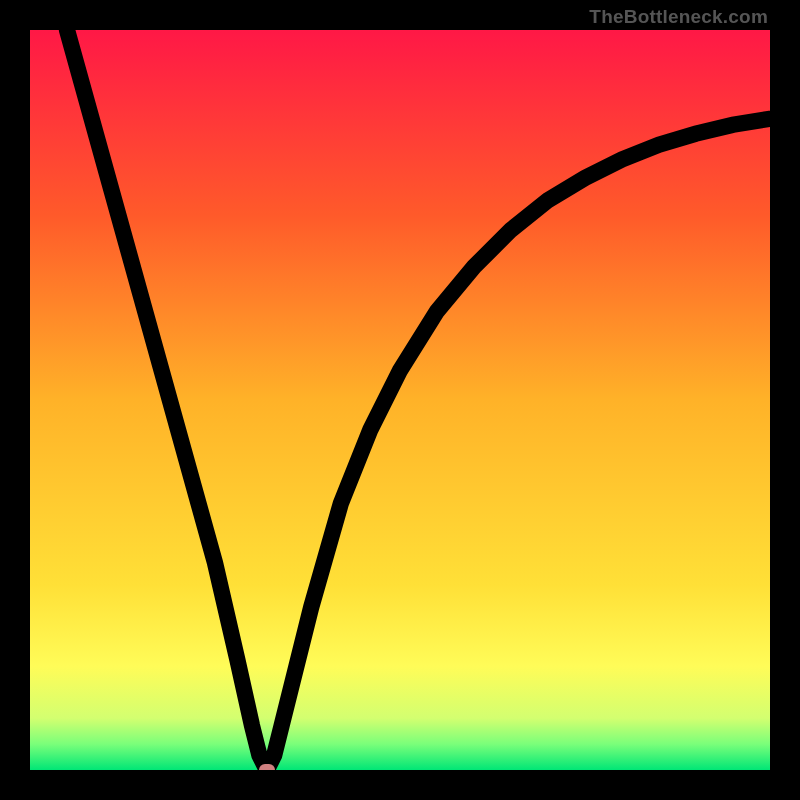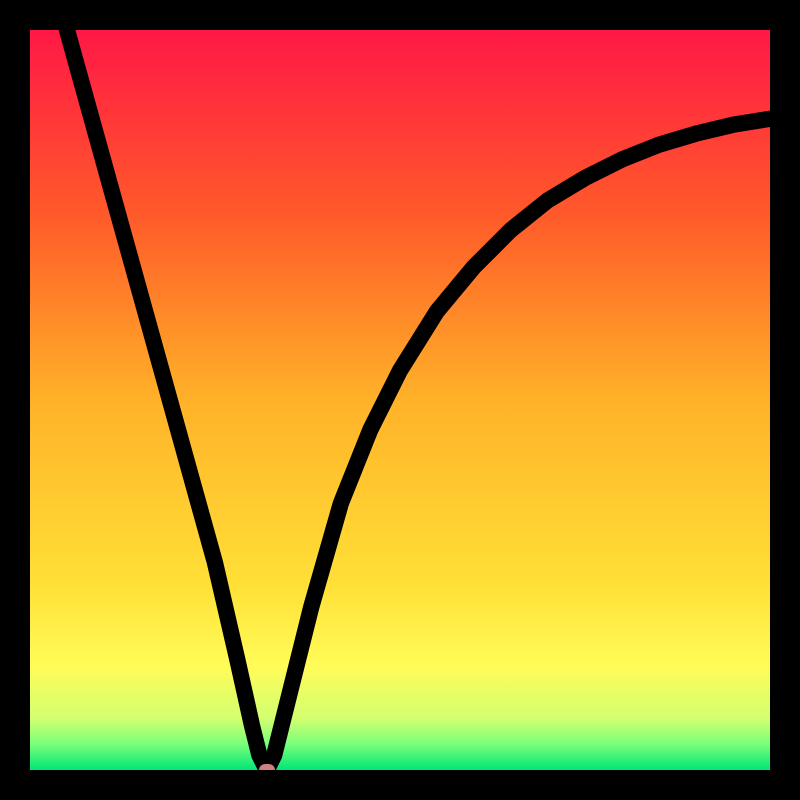--- a/index.html
+++ b/index.html
@@ -78,14 +78,15 @@
     </svg>
 
     <svg class="curve-svg" viewBox="0 0 100 100" preserveAspectRatio="none">
       <path class="curve-path" d="M5.00 0.00 L10.00 18.00 L15.00 36.00 L20.00 54.00 L25.00 72.00 L28.00 85.00 L30.00 94.00 L31.00 98.00 L32.00 100.00 L33.00 98.00 L34.00 94.00 L36.00 86.00 L38.00 78.00 L42.00 64.00 L46.00 54.00 L50.00 46.00 L55.00 38.00 L60.00 32.00 L65.00 27.00 L70.00 23.00 L75.00 20.00 L80.00 17.50 L85.00 15.50 L90.00 14.00 L95.00 12.80 L100.00 12.00"></path>
     </svg>
 
     <div class="marker" style="left: 32%; top: 100%; background: rgb(208, 128, 128);"></div>
 
   </div>
 
+  <div class="watermark">TheBottleneck.com</div>
 
 </div>
 
 </body></html>

